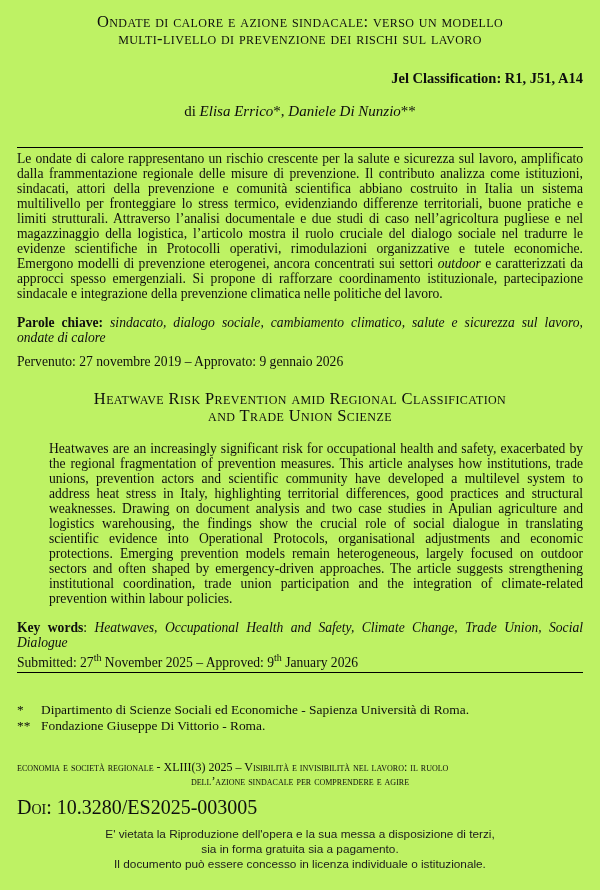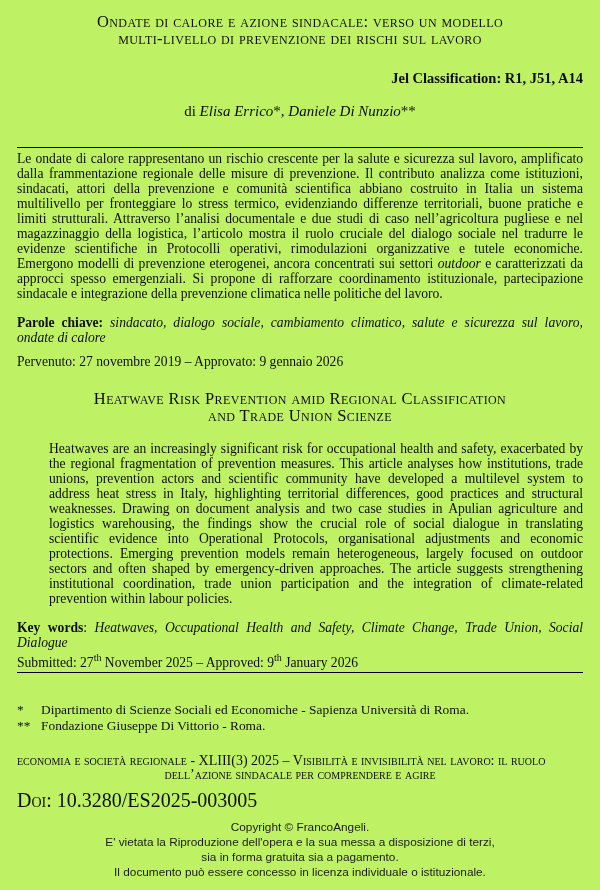--- a/index.html
+++ b/index.html
@@ -69,23 +69,23 @@
   sup.ord { font-size:10px; vertical-align:super; line-height:0; }
   .footnotes {
     margin-top:29px;
     font-size:13.4px;
     line-height:16px;
   }
   .footnote { display:flex; }
   .fn-marker { flex:none; width:24px; }
   .fn-text { flex:1; }
   .journal {
-    margin-top:20px;
+    margin-top:27px;
     font-variant:small-caps;
-    font-size:14px;
+    font-size:12px;
     line-height:13.5px;
   }
   .journal-l2 { text-align:center; }
   .doi-line {
     margin:12px 0 0 0;
     font-variant:small-caps;
     font-size:20px;
     line-height:15px;
   }
   .copyright {
@@ -144,19 +144,18 @@
   </div>
 
   <div class="journal">
     <div>economia e società regionale - XLIII(3) 2025 – Visibilità e invisibilità nel lavoro: il ruolo</div>
     <div class="journal-l2">dell’azione sindacale per comprendere e agire</div>
   </div>
 
   <p class="doi-line">Doi: 10.3280/ES2025-003005</p>
 
   <div class="copyright">
-    <div>Copyright © FrancoAngeli.</div>
     <div>E' vietata la Riproduzione dell'opera e la sua messa a disposizione di terzi,</div>
     <div>sia in forma gratuita sia a pagamento.</div>
     <div>Il documento può essere concesso in licenza individuale o istituzionale.</div>
   </div>
 
 </div>
 
 </body></html>

